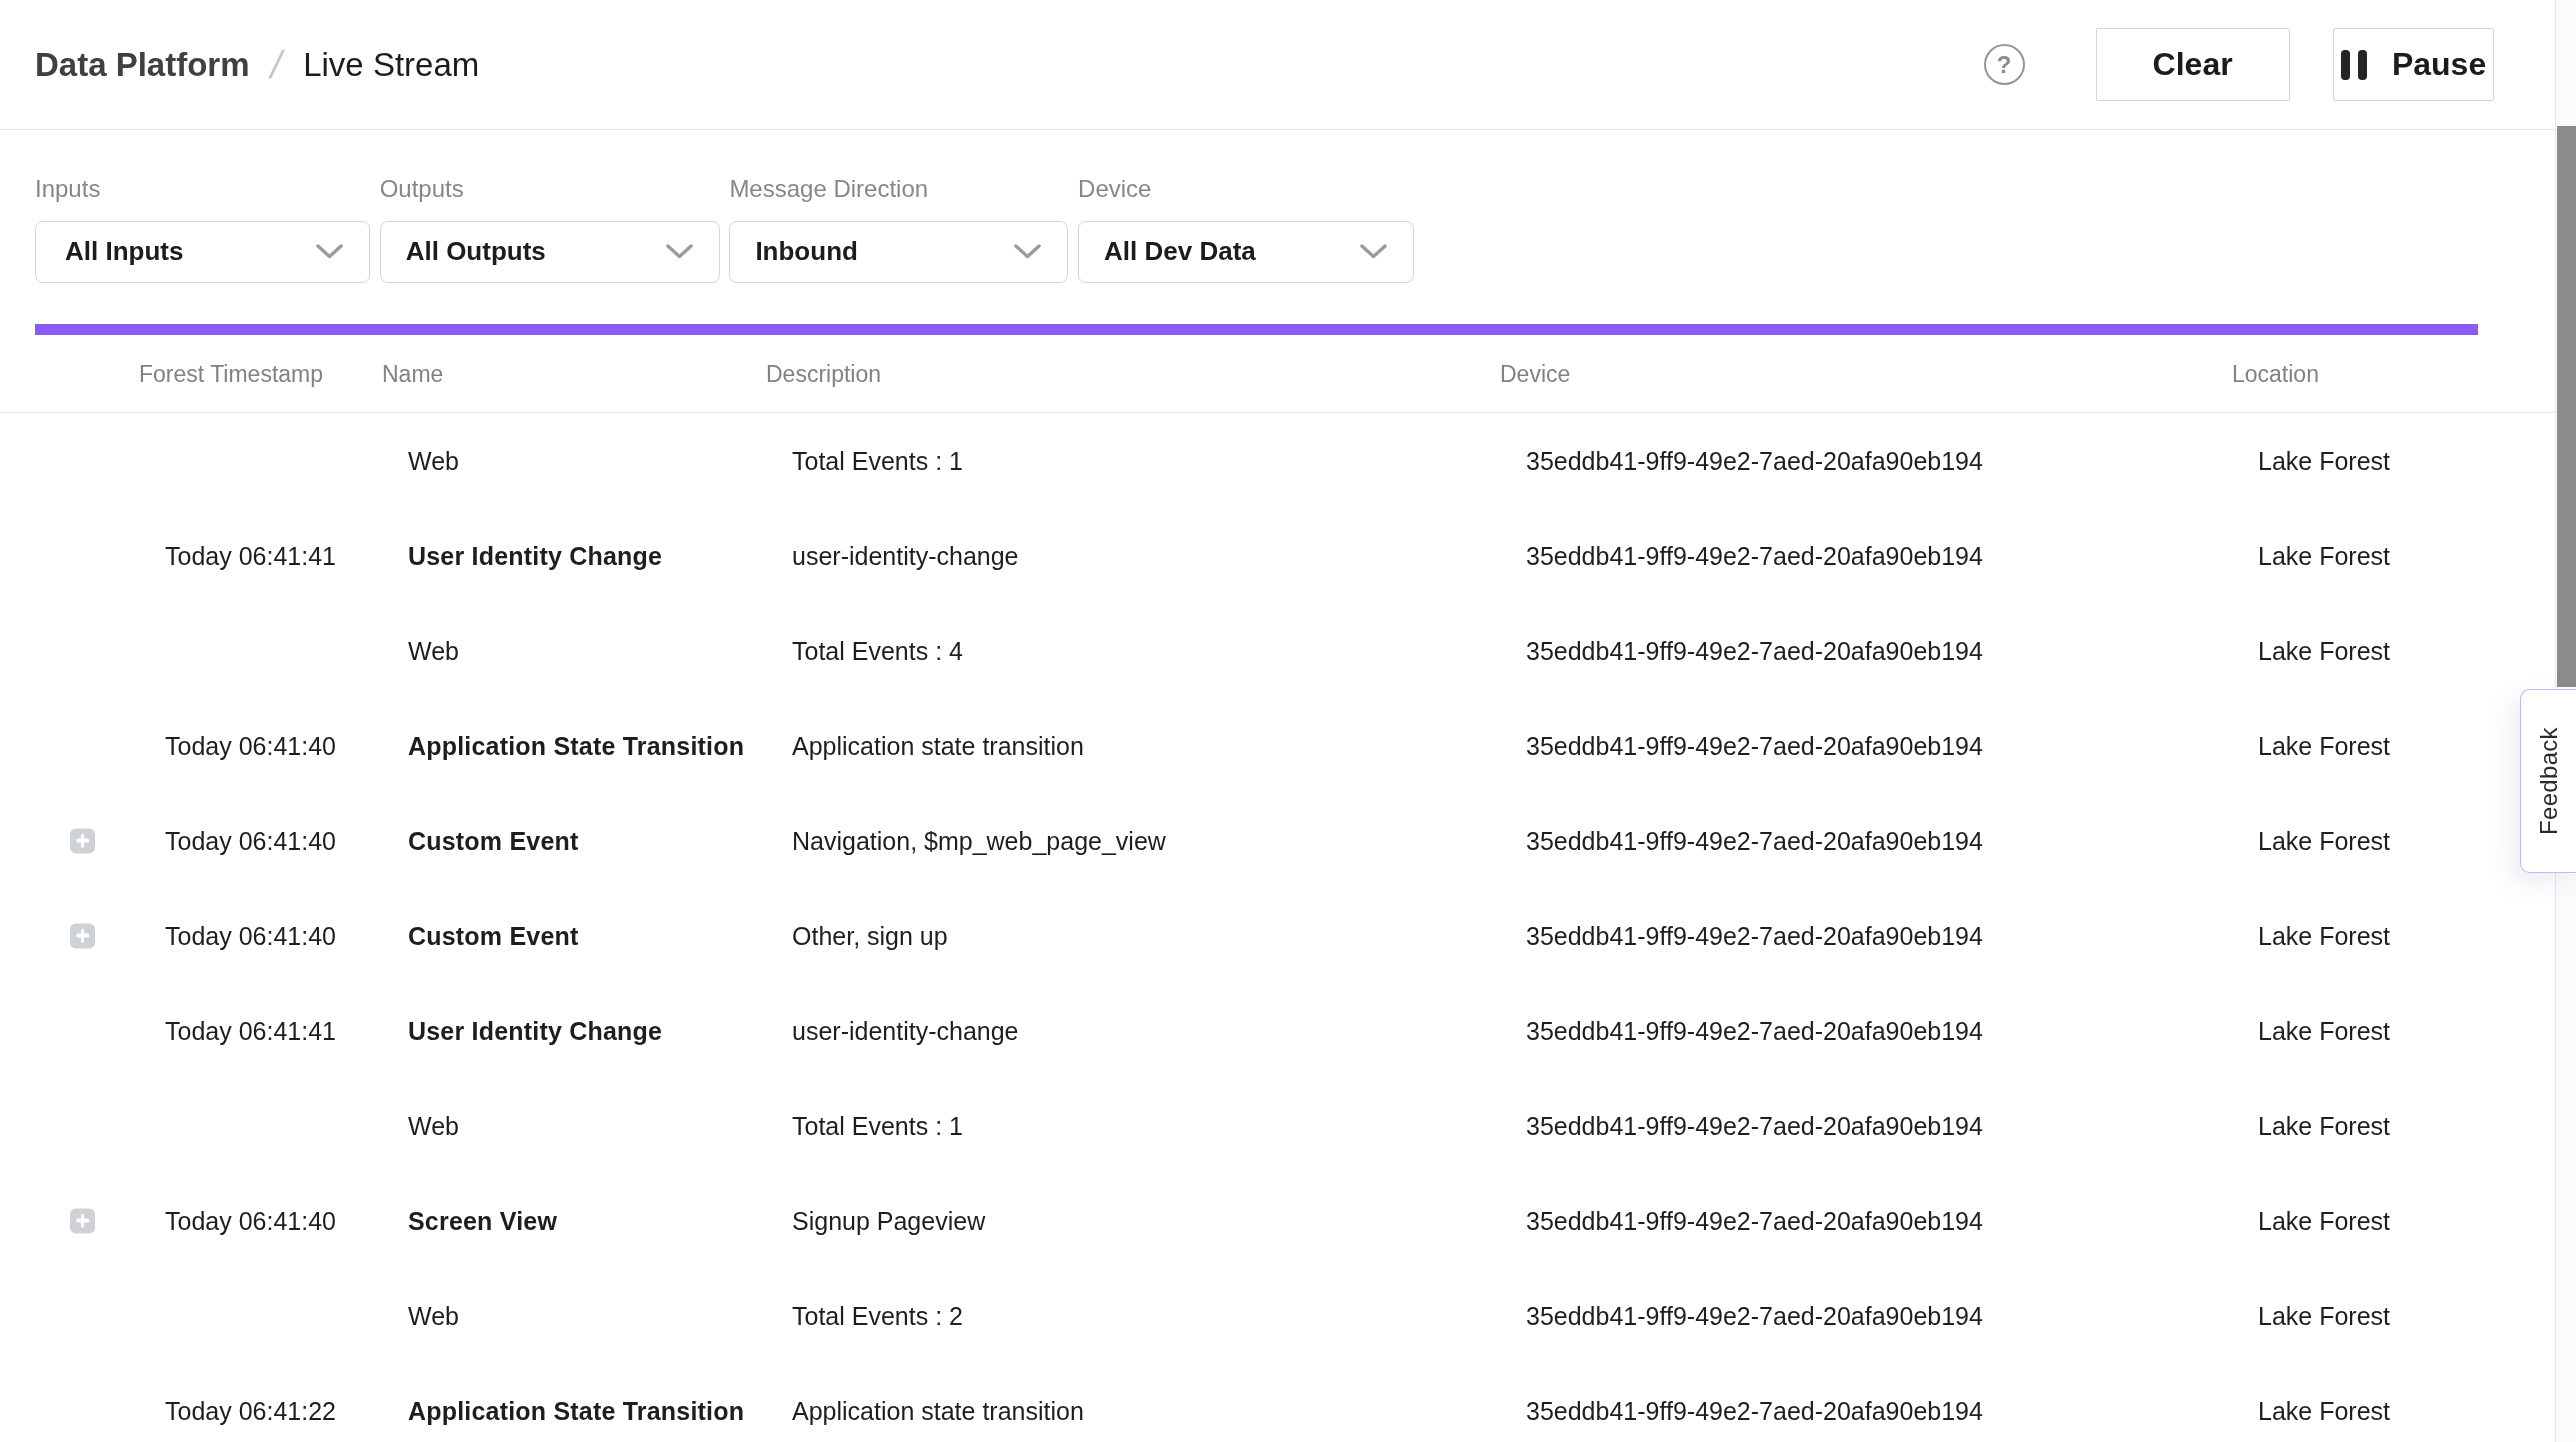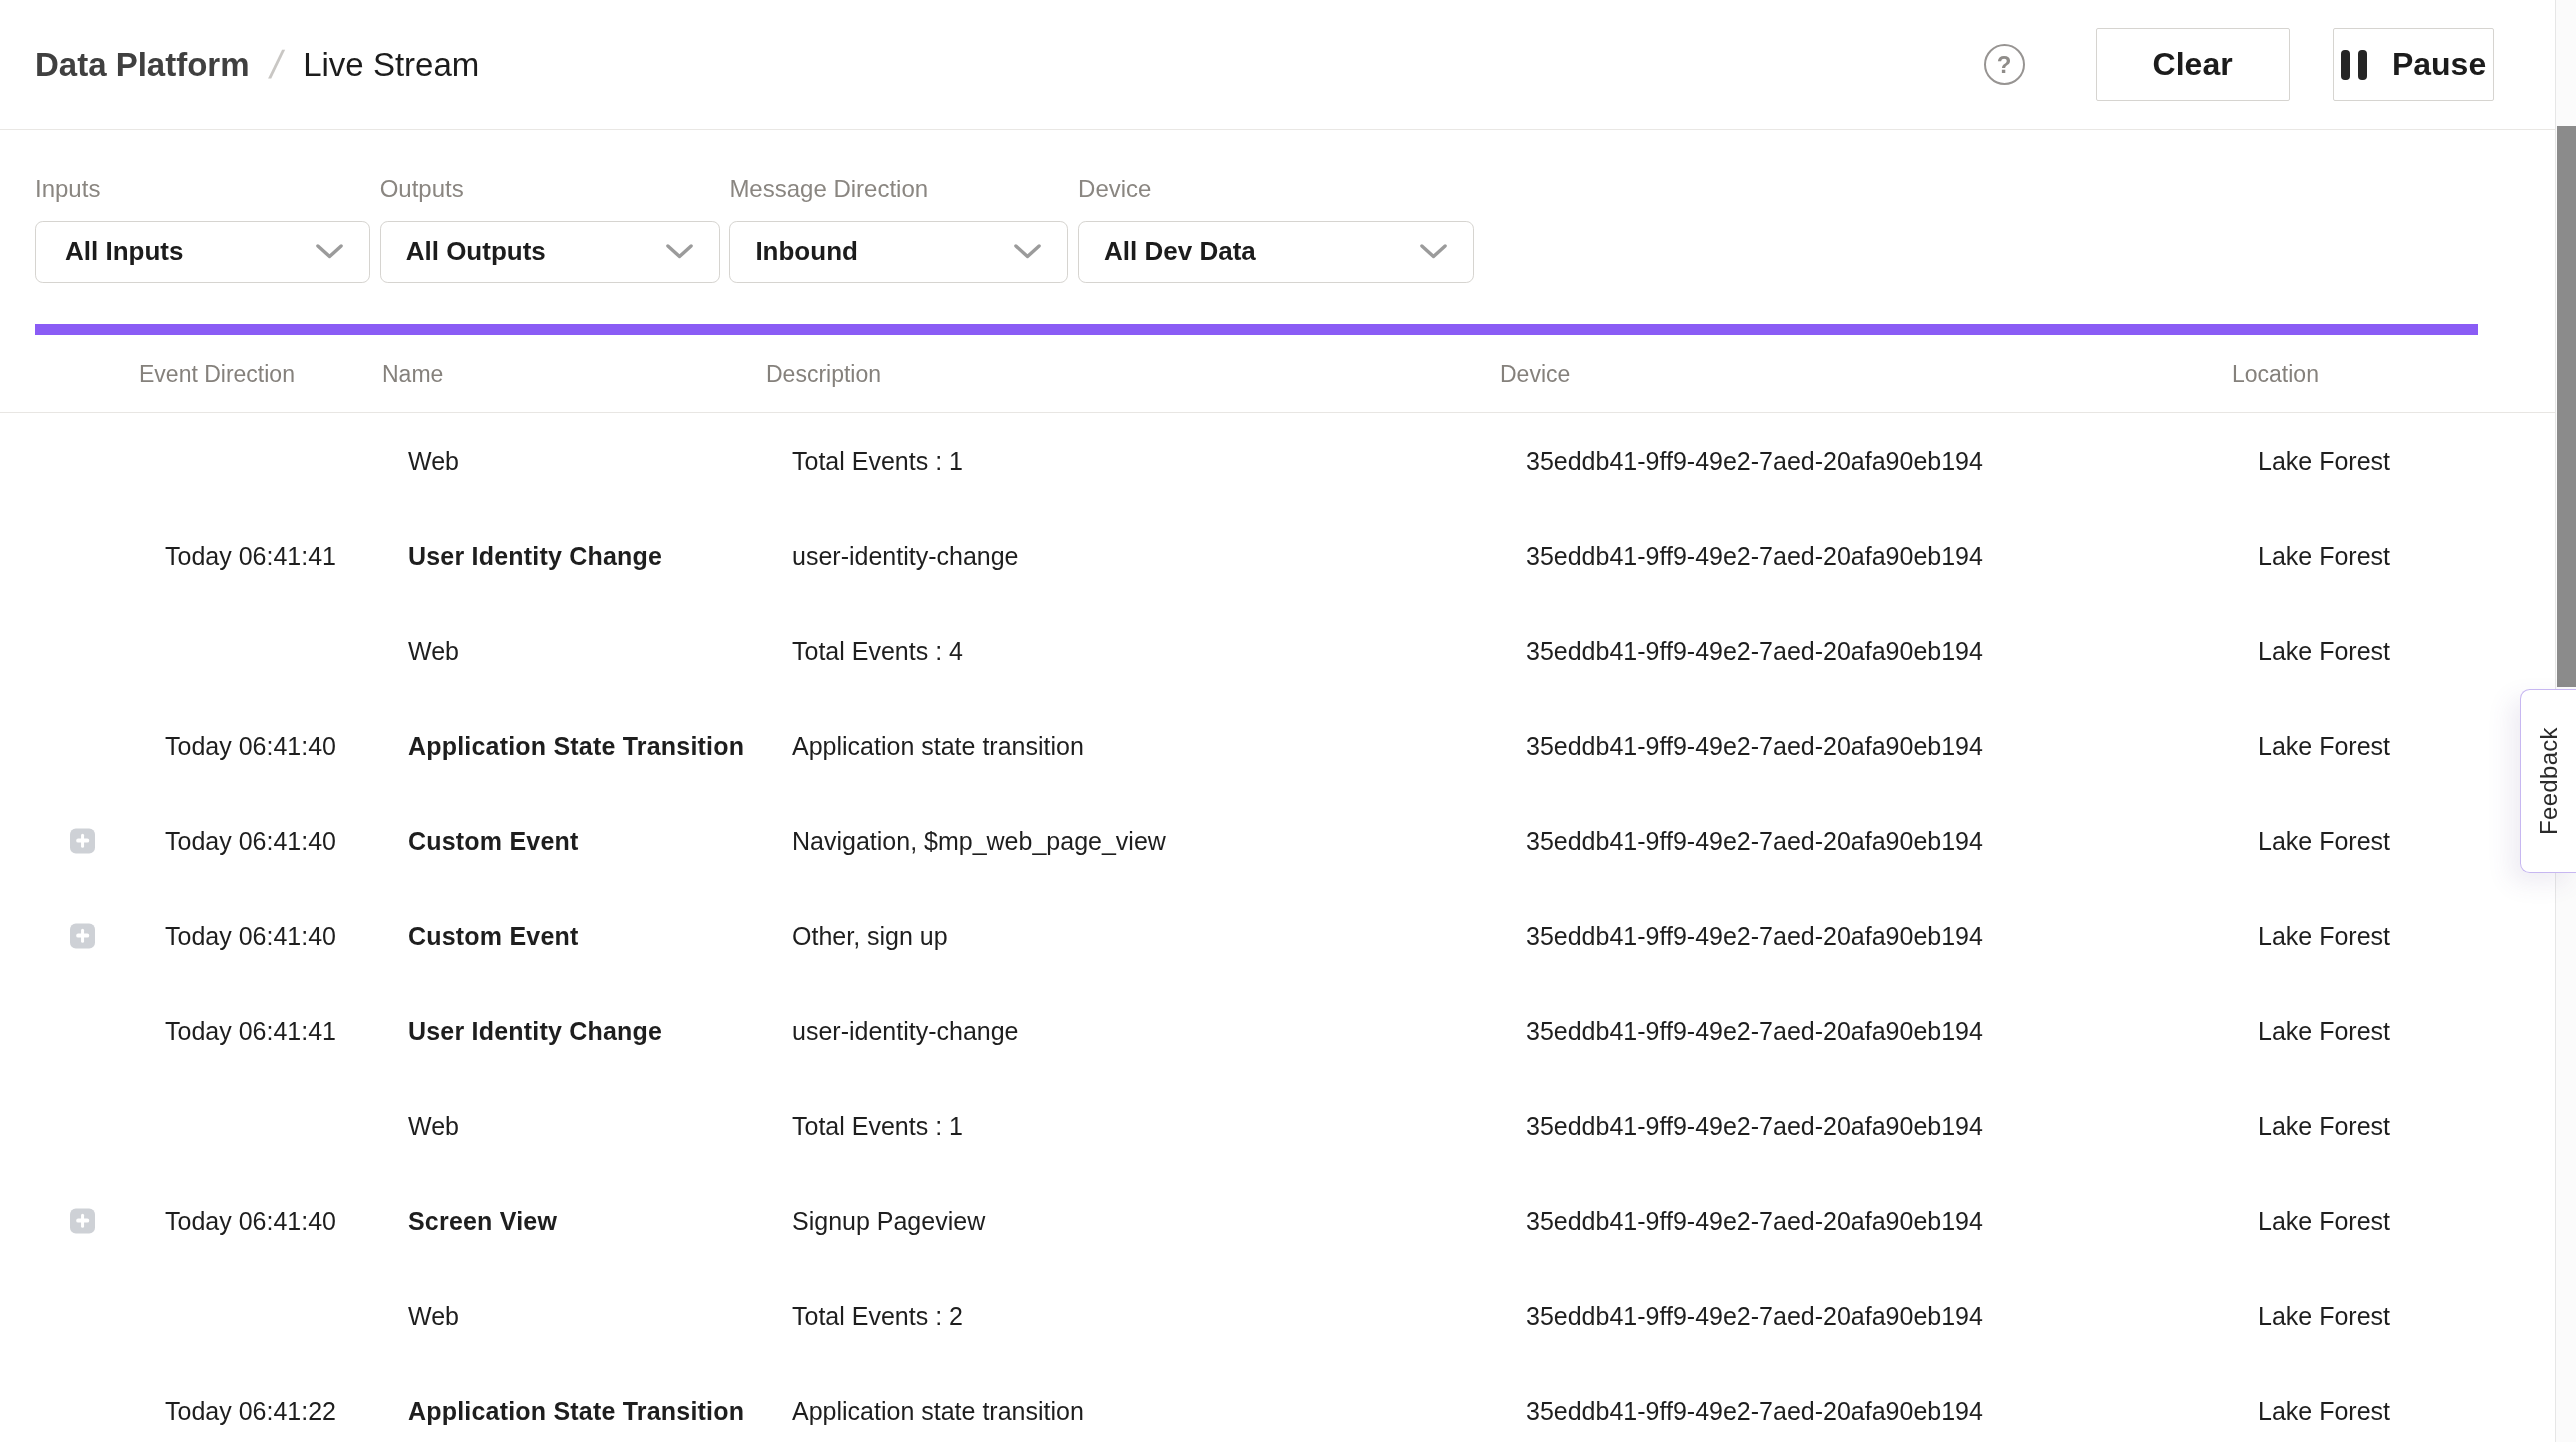--- a/index.html
+++ b/index.html
@@ -40,21 +40,21 @@
 
   
   .filters { display:flex; gap:9.7px; padding:45px 0 0 35px; }
   .filter-group { display:flex; flex-direction:column; }
   .filter-label { font-size:24px; color:#8a8681; margin-bottom:17.5px; }
   .filter-select {
     height:62px; border:1.9px solid #d6d4d0; border-radius:7.8px; background:#fff;
     display:flex; align-items:center; justify-content:space-between;
     padding:0 25px; font-size:26px; font-weight:700; color:#1c1c1c; cursor:pointer;
   }
-  .fs-0 { width:335px;padding-left:29px; } .fs-1 { width:340px; } .fs-2 { width:339px; } .fs-3 { width:396px; }
+  .fs-0 { width:335px;padding-left:29px; } .fs-1 { width:340px; } .fs-2 { width:339px; } .fs-3 { width:336px; }
   .chevron { flex:0 0 auto; margin-left:19.4px; }
 
   
   .accent-bar { margin:41px 0 0 35px; width:2443px; height:11.6px; }
 
   
   .table { position:relative; }
   .thead { position:relative; height:78px; border-bottom:1.9px solid #e8e6e3; margin-right:21.4px; }
   .th, .cell { position:absolute; top:50%; transform:translateY(-50%); white-space:nowrap; }
   .th { font-size:23px; color:#85817c; }
@@ -163,21 +163,21 @@
           <polyline points="3,3 15,14 27,3" fill="none" stroke="#9b9b9b" stroke-width="3.5" stroke-linecap="round" stroke-linejoin="round"></polyline>
         </svg>
     </div>
   </div>
 </section>
 
 <div class="accent-bar" style="background: rgb(138, 92, 245);"></div>
 
 <section class="table">
   <div class="thead">
-    <span class="th col-ts">Event Direction</span>
+    <span class="th col-ts">Forest Timestamp</span>
     <span class="th col-name">Name</span>
     <span class="th col-desc">Description</span>
     <span class="th col-dev">Device</span>
     <span class="th col-loc">Location</span>
   </div>
   <div>
   <div class="trow">
 
     <span class="cell col-ts"></span>
     <span class="cell col-name">Web</span>

